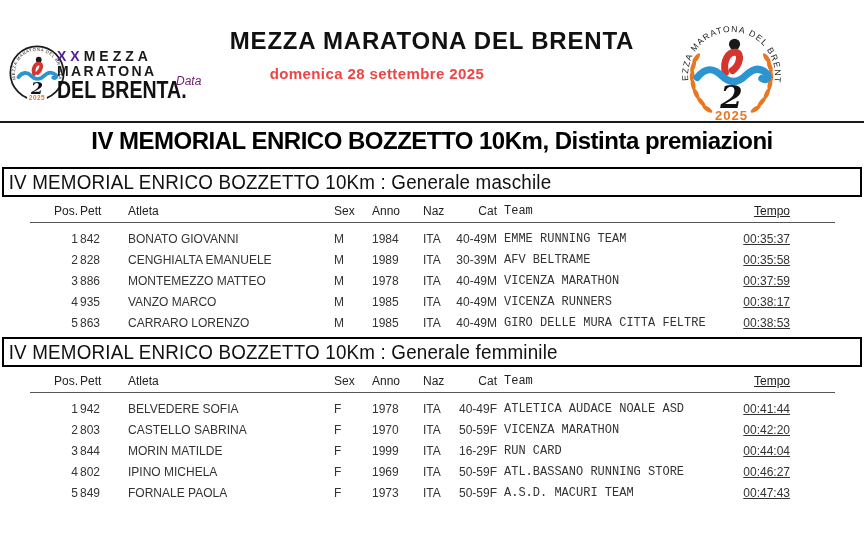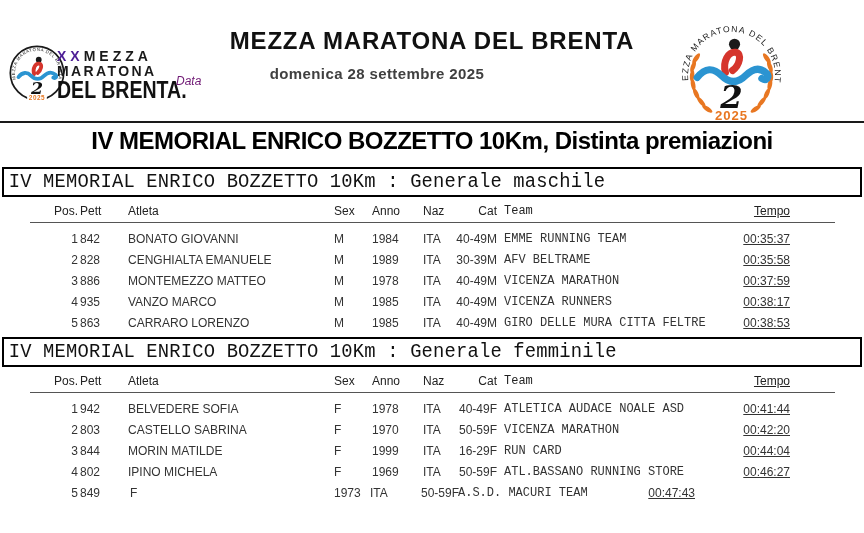--- a/index.html
+++ b/index.html
@@ -11,31 +11,31 @@
   #left-badge{position:absolute;left:8px;top:44px;width:58px;height:58px;}
   #brand{position:absolute;left:57px;top:49px;line-height:1;}
   .brand-l1{font-size:14px;font-weight:bold;letter-spacing:4px;color:#1a1a1a;white-space:nowrap;}
   .brand-l1 .xx{color:#4c1d95;}
   .brand-l2{font-size:14px;font-weight:bold;letter-spacing:2.4px;color:#1a1a1a;margin-top:1px;white-space:nowrap;}
   .brand-l3{font-size:23px;font-weight:bold;color:#111;margin-top:1px;transform:scaleX(0.85);transform-origin:left;white-space:nowrap;}
   #data-label{position:absolute;left:176px;top:60px;font-size:12px;font-style:italic;color:#701a75;margin-top:14px;}
   #center-titles{position:absolute;left:0;top:27px;width:864px;text-align:center;}
   #event-title{font-size:24px;font-weight:bold;letter-spacing:0.8px;color:#111;}
   #event-date{width:fit-content;margin:10px auto 0;transform:translateX(-55px);
-              font-size:15px;font-weight:bold;letter-spacing:0.4px;color:#404040;}
+              font-size:15px;font-weight:bold;letter-spacing:0.4px;color:#ef4444;}
   #right-logo{position:absolute;left:681px;top:20px;width:101px;height:101px;}
 
   #rule{position:absolute;left:0;top:121px;width:864px;height:2px;background:#1a1a1a;}
 
   
   #doc-title{position:absolute;left:0;top:127px;width:864px;text-align:center;
              font-size:24px;font-weight:bold;letter-spacing:-0.5px;color:#000;white-space:nowrap;}
 
   
-  .secbox{position:absolute;left:2px;width:856px;height:26px;border:2px solid #000;background:#fff;font-family:Liberation Mono, monospace;}
+  .secbox{position:absolute;left:2px;width:856px;height:26px;border:2px solid #000;background:#fff;}
   .secbox .sectitle{display:inline-block;transform:scaleX(0.94);transform-origin:left;
                     font-size:20px;color:#111;line-height:26px;padding-left:5px;
                     letter-spacing:0.2px;white-space:nowrap;}
   #box-m{top:167px;}
   #box-f{top:337px;}
 
   
   .rtable{position:absolute;left:30px;width:805px;font-size:12px;}
   #table-m{top:203px;}
   #table-f{top:373px;}
@@ -251,20 +251,21 @@
           <div class="cell c3">F</div>
           <div class="cell c4">1969</div>
           <div class="cell c5">ITA</div>
           <div class="cell c6">50-59F</div>
           <div class="cell c7">ATL.BASSANO RUNNING STORE</div>
           <div class="cell c8">00:46:27</div>
         </div>
         <div class="trow">
           <div class="cell c0">5</div>
           <div class="cell c1">849</div>
+          <div class="cell c2">FORNALE PAOLA</div>
           <div class="cell c3">F</div>
           <div class="cell c4">1973</div>
           <div class="cell c5">ITA</div>
           <div class="cell c6">50-59F</div>
           <div class="cell c7">A.S.D. MACURI TEAM</div>
           <div class="cell c8">00:47:43</div>
         </div>
       </div>
   </div>
 

